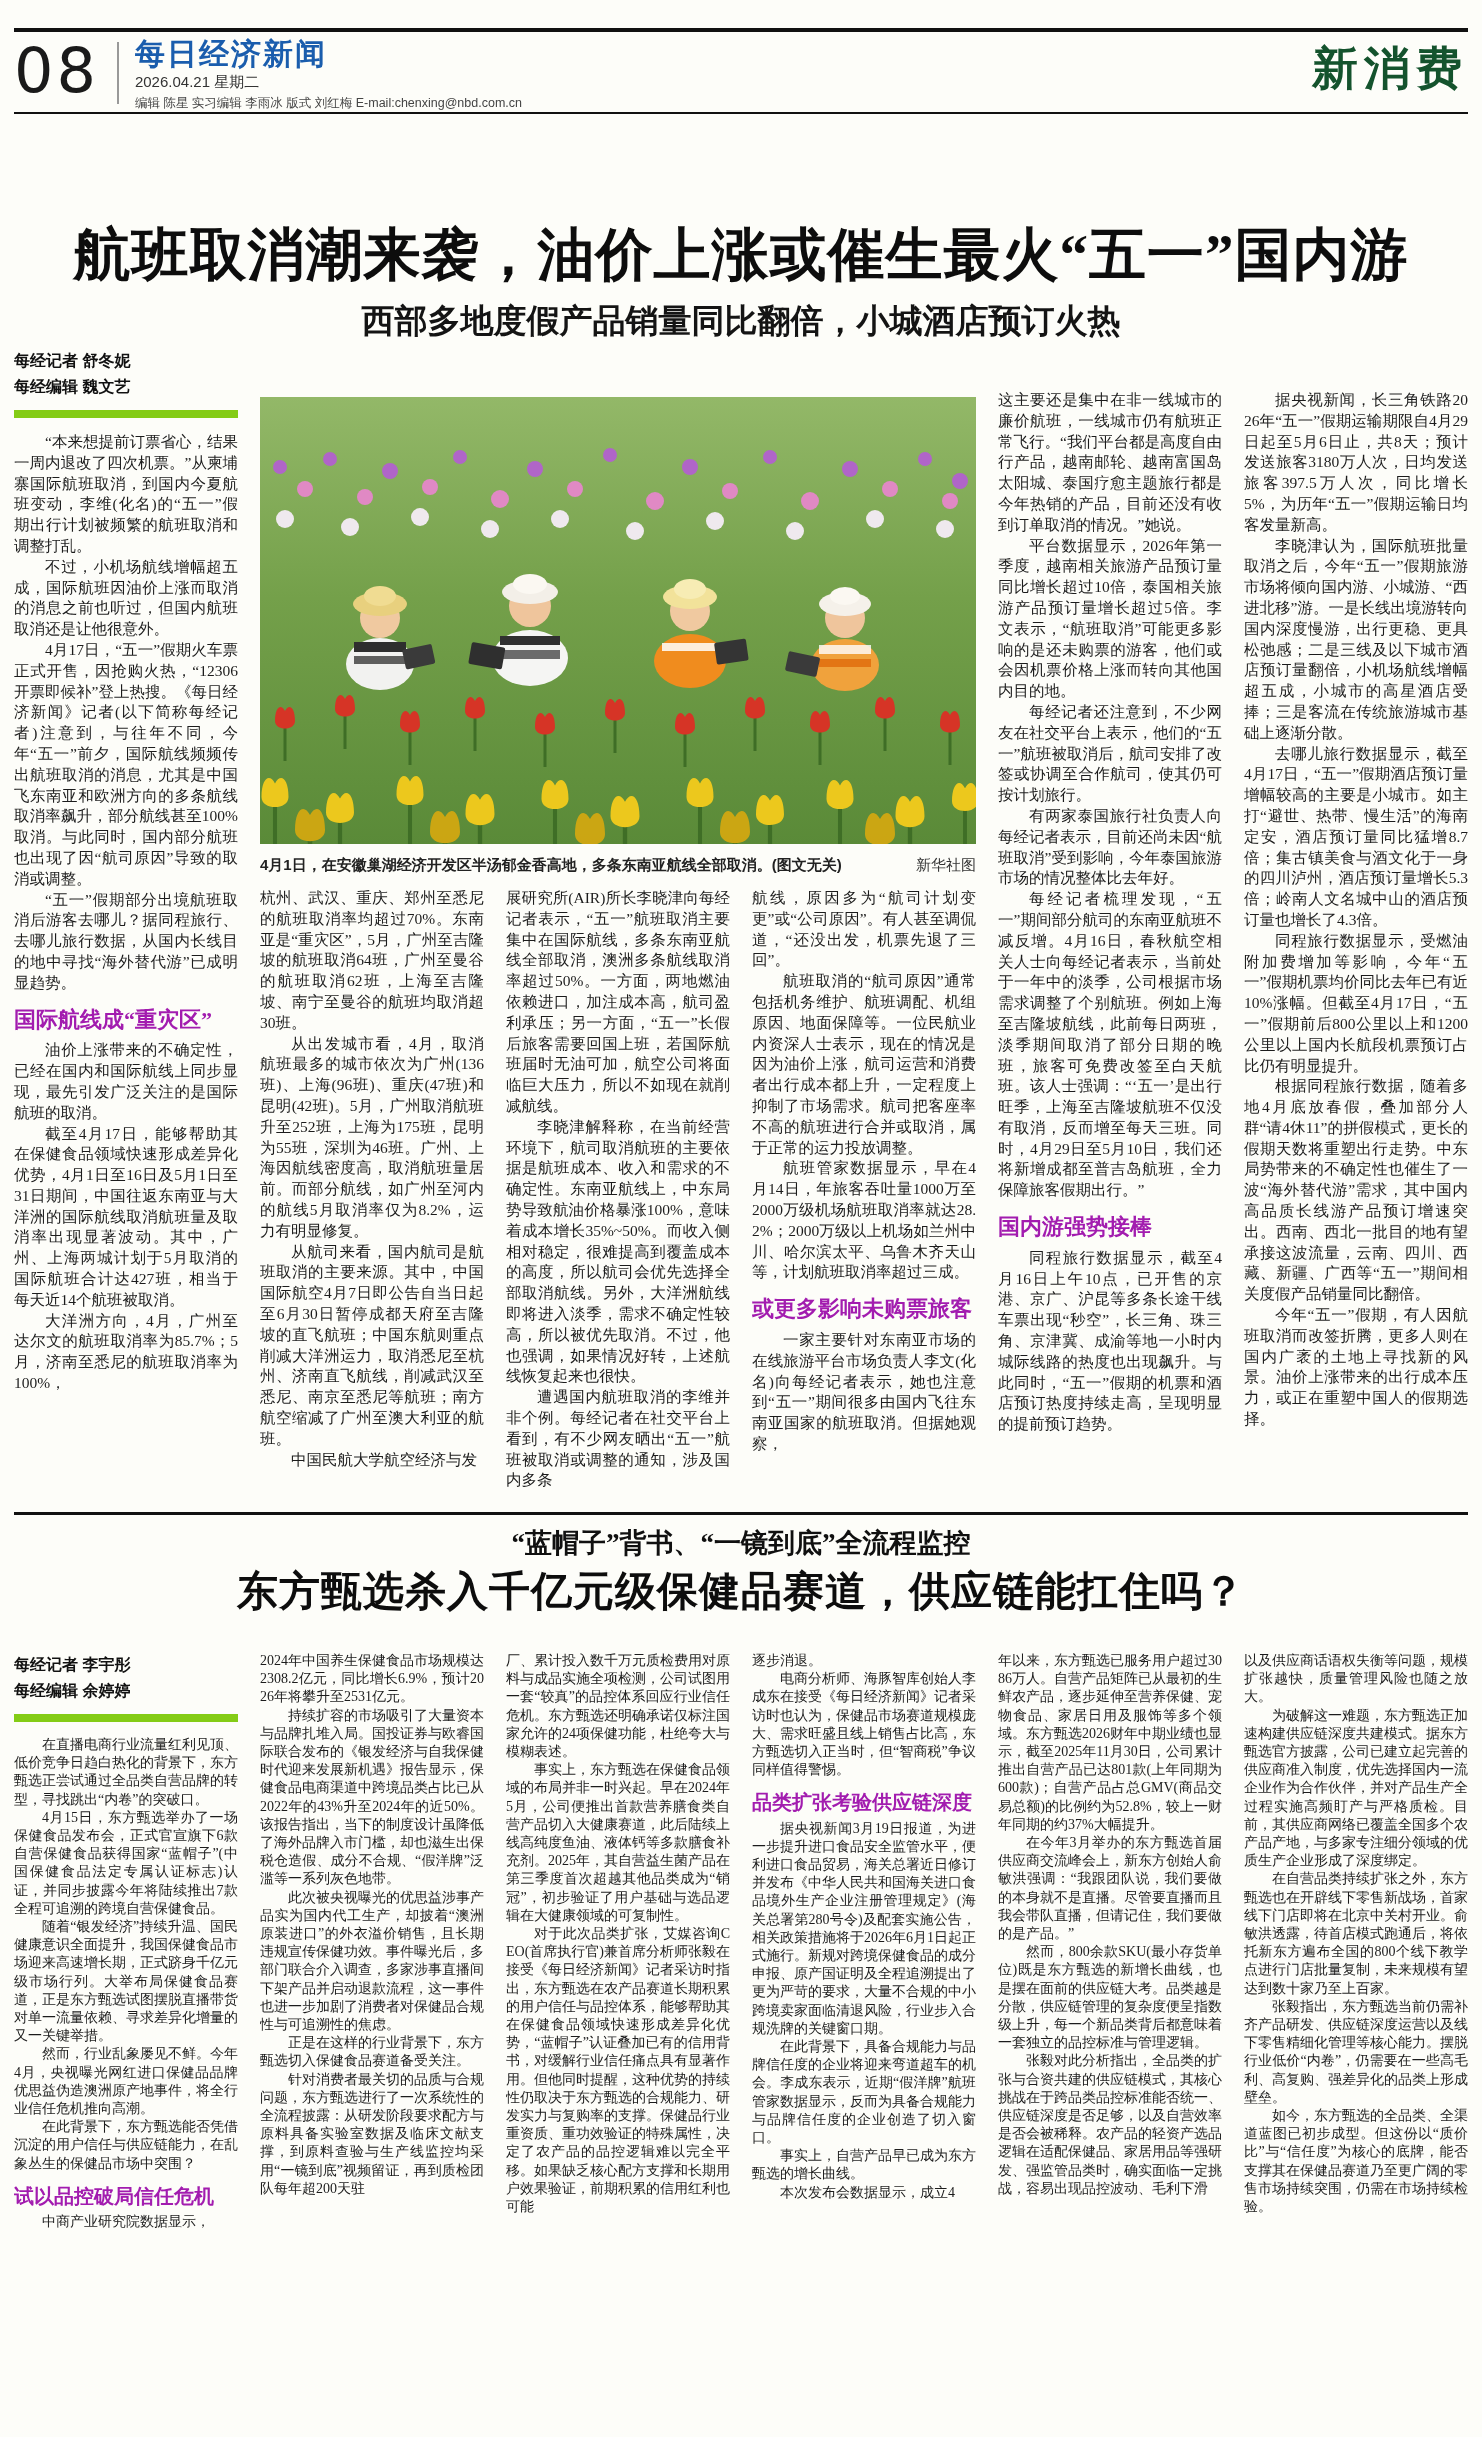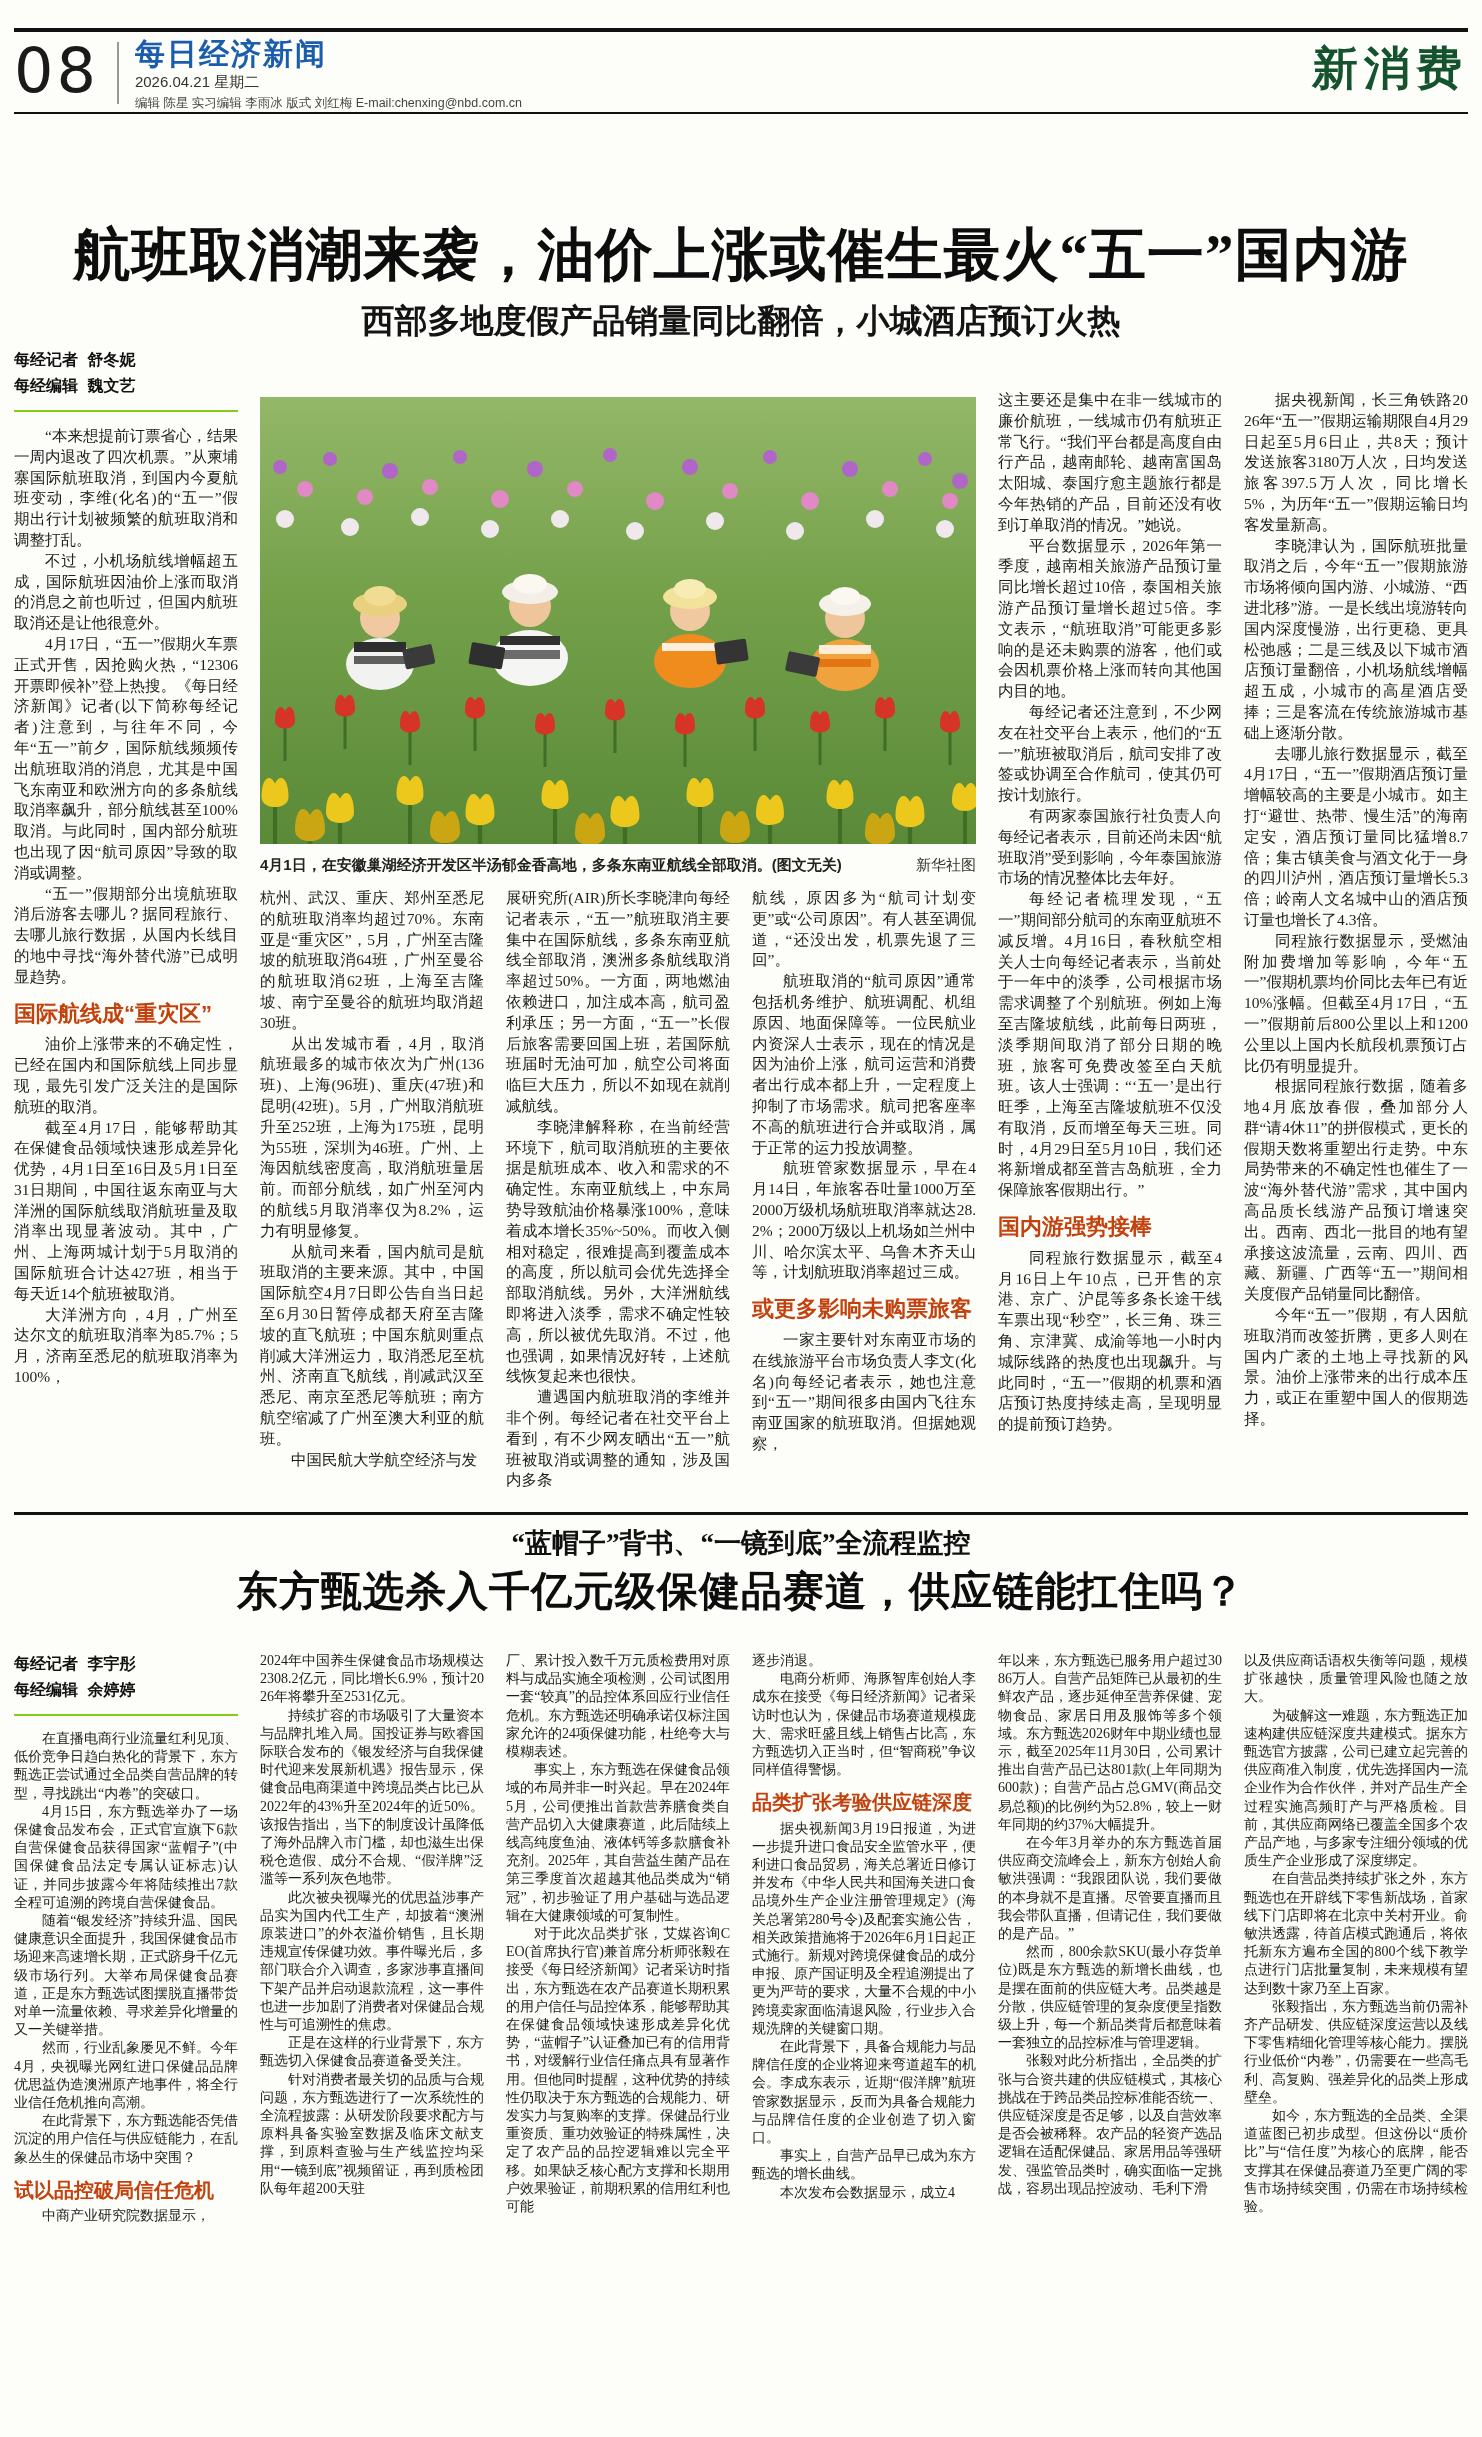--- a/index.html
+++ b/index.html
@@ -23,25 +23,25 @@
   .body-grid{position:absolute;left:14px;width:1454px;display:flex;gap:22px;}
   #a1-body{top:348px;height:1158px;}
   #a2-body{top:1652px;height:780px;}
   .col{width:224px;height:100%;overflow:hidden;box-sizing:border-box;text-align:justify;}
   #a1-body .col{font-size:15.5px;line-height:20.8px;}
   #a2-body .col{font-size:14px;line-height:18.2px;}
   .pad-photo{padding-top:540px;}
   .pad-top{padding-top:42px;}
   .para{margin:0;text-indent:2em;word-break:break-all;}
   .para.cont{text-indent:0;}
-  .subhead{font-family:Liberation Sans, sans-serif;font-weight:bold;color:#c2410c;}
+  .subhead{font-family:Liberation Serif, serif;font-weight:bold;color:#a21caf;}
   #a1-body .subhead{font-size:22px;margin:16px 0 10px;}
   #a2-body .subhead{font-size:20px;margin:14px 0 8px;}
-  .byline{font-family:Liberation Mono, monospace;font-size:16px;font-weight:bold;line-height:26px;color:#111;
-          border-bottom:2px solid #84cc16;padding-bottom:10px;margin-bottom:14px;}
+  .byline{font-family:Liberation Sans, sans-serif;font-size:16px;font-weight:bold;line-height:26px;color:#111;
+          border-bottom:8px solid #84cc16;padding-bottom:10px;margin-bottom:14px;}
   
   #photo-wrap{position:absolute;left:246px;top:49px;width:716px;height:447px;overflow:hidden;background:#6a9a45;}
   #caption-row{position:absolute;left:246px;top:508px;width:716px;display:flex;
      font-family:"Liberation Sans",sans-serif;font-size:15px;font-weight:600;color:#222;}
   #caption-row .credit{margin-left:auto;font-weight:400;color:#333;}
   
   #a2-kicker{position:absolute;top:1528px;left:14px;width:1454px;text-align:center;
      font-size:27px;line-height:30px;font-weight:bold;color:#101010;}
   #a2-headline{position:absolute;top:1566px;left:14px;width:1454px;text-align:center;
      font-size:41px;line-height:50px;font-weight:bold;letter-spacing:1px;color:#0d0d0d;}

